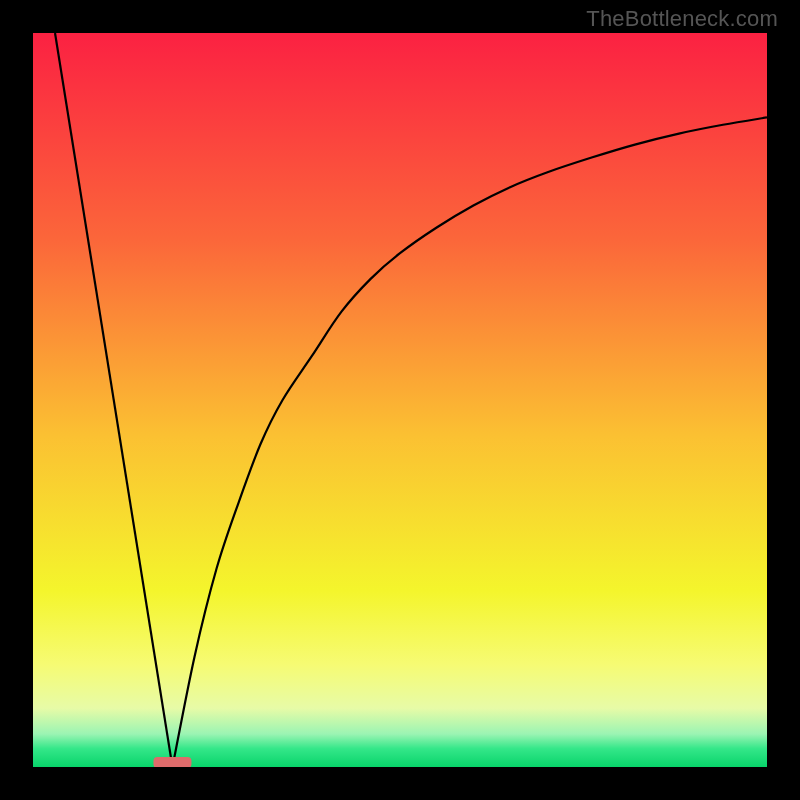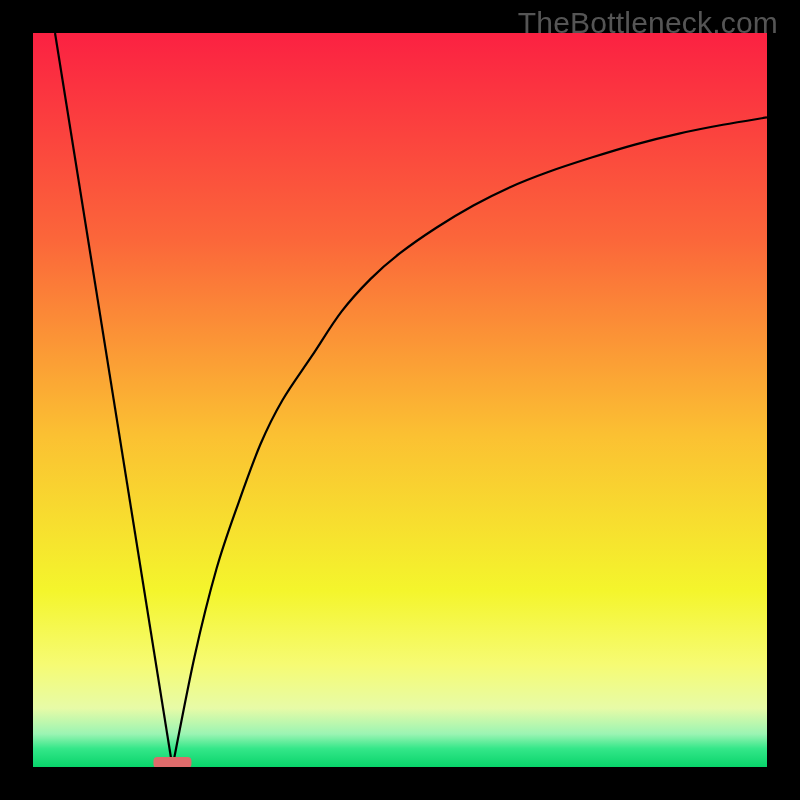--- a/index.html
+++ b/index.html
@@ -23,21 +23,21 @@
     top: 33px;
     width: 734px;
     height: 734px;
     overflow: hidden;
   }
   .watermark {
     position: absolute;
     top: 6px;
     right: 22px;
     color: #555;
-    font-size: 30px;
+    font-size: 22px;
     font-weight: 500;
     letter-spacing: 0.2px;
   }
   svg {
     display: block;
   }
 </style>
 </head>
 <body>
 

